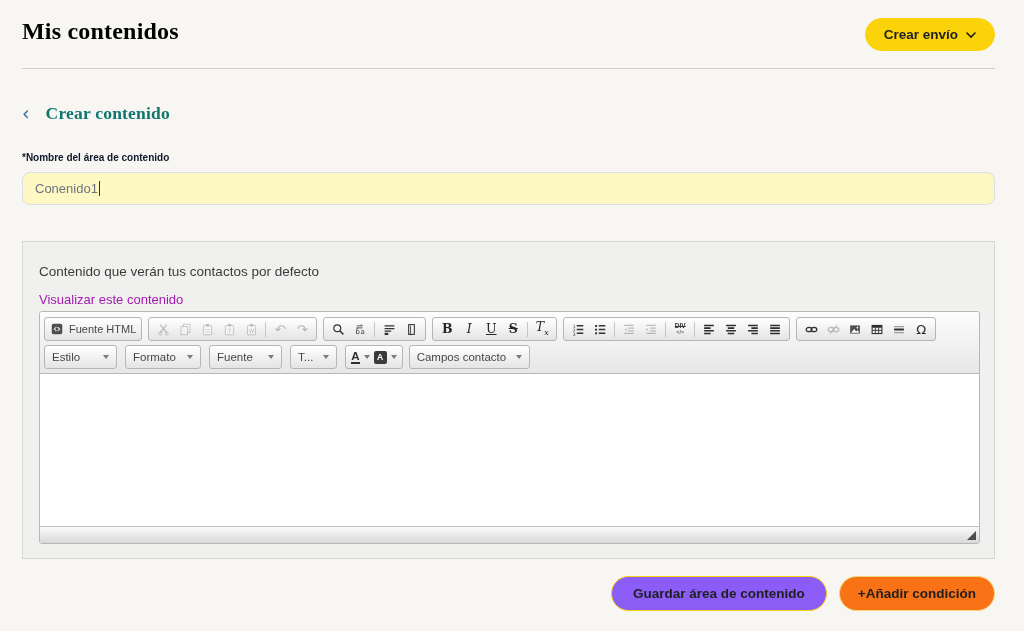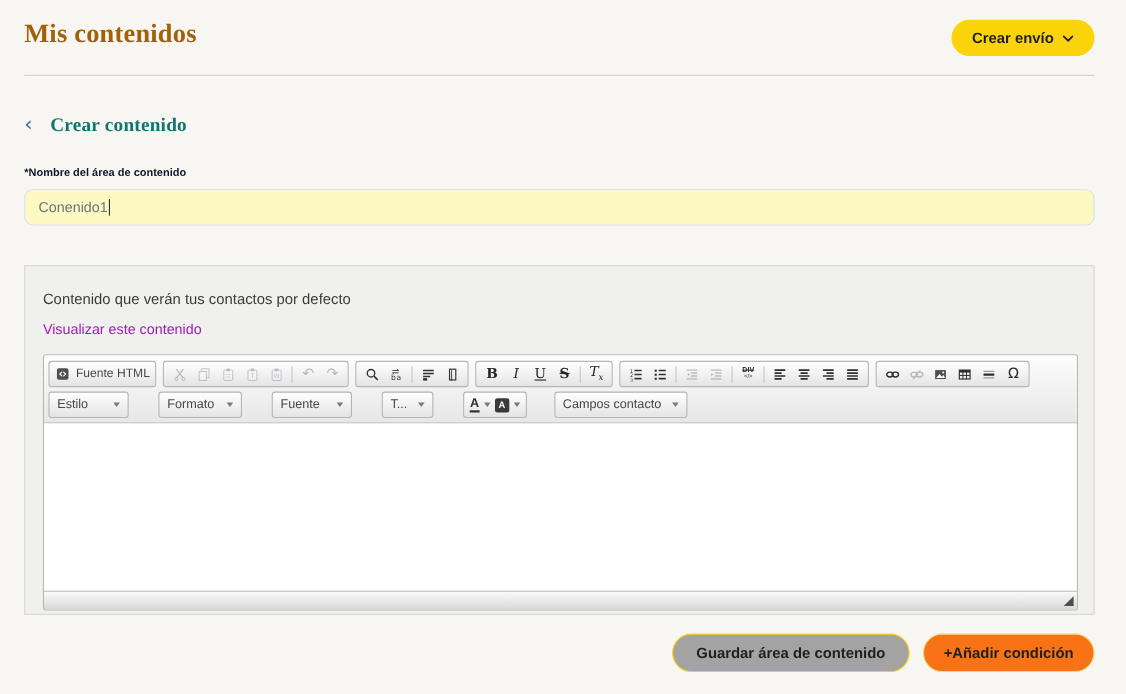--- a/index.html
+++ b/index.html
@@ -9,21 +9,21 @@
     background:#f7f6f3;
     color:#2b2b2b;
     overflow:hidden;
   }
   .page { width:1024px; height:631px; padding:0 29px 0 22px; position:relative; }
 
   
   .header { display:flex; align-items:flex-start; justify-content:space-between; padding-top:18px; }
   .page-title {
     font-family:"Liberation Serif", serif;
-    font-size:24px; font-weight:700; color:#a16207; letter-spacing:.2px;
+    font-size:24px; font-weight:700; color:#000000; letter-spacing:.2px;
   }
   .btn-yellow {
     background:#fbd30b; border:1px solid #fbd30b; color:#1f1f1f;
     border-radius:18px; font-family:"Liberation Sans",sans-serif;
     font-size:13.5px; font-weight:600; cursor:pointer;
     padding:8px 18px; display:inline-flex; align-items:center; gap:8px;
   }
   .btn-yellow .chev { display:inline-block; margin-top:1px; }
   .divider { border-bottom:1px solid #cfcfcc; margin-top:17px; }
 
@@ -47,24 +47,24 @@
 
   
   .panel {
     margin-top:36px; background:#f0f0ee; border:1px solid #d6d6d3;
     padding:22px 14px 13px 16px; height:318px;
   }
   .panel-heading { font-size:13.5px; color:#3b3b3b; }
   .panel-subheading { font-size:13px; color:#a21caf; margin-top:13px; }
 
   
-  .cke { margin-top:15px; border:1px solid #b7b7b7; border-radius:3px; background:#f8f8f8; height:233px; display:flex; flex-direction:column; overflow:hidden; }
+  .cke { margin-top:4px; border:1px solid #b7b7b7; border-radius:3px; background:#f8f8f8; height:233px; display:flex; flex-direction:column; overflow:hidden; }
   .cke-top { background:linear-gradient(#fdfdfd,#e7e7e7); border-bottom:1px solid #b7b7b7; padding:3px 4px 4px 4px; }
   .tb-row { display:flex; align-items:center; flex-wrap:nowrap; margin-top:2px; }
-  .tb-row + .tb-row { margin-top:4px;gap:19px; }
+  .tb-row + .tb-row { margin-top:4px; }
   .toolgroup {
     display:inline-flex; align-items:center; border:1px solid #b6b6b6; border-radius:3px;
     background:linear-gradient(#ffffff,#e4e4e4); padding:1px 3px; margin-right:6px; height:24px;
   }
   .tb-btn {
     min-width:22px; height:20px; display:inline-flex; align-items:center; justify-content:center;
     cursor:pointer; border-radius:2px; padding:0 2px; color:#333;
   }
   .tb-btn.disabled { opacity:.35; cursor:default; }
   .vsep { width:1px; height:15px; background:#c6c6c6; margin:0 3px; }
@@ -89,21 +89,21 @@
   .dd-caret { width:0; height:0; border-left:3.5px solid transparent; border-right:3.5px solid transparent; border-top:4px solid #7a7a7a; margin-left:10px; }
   .color-letter { font-size:11.5px; font-weight:700; color:#2e2e2e; border-bottom:2px solid #2e2e2e; line-height:1.1; }
   .bg-swatch { width:13px; height:13px; background:#3a3a3a; border-radius:2px; color:#fff; font-size:8.5px; font-weight:700; display:flex; align-items:center; justify-content:center; }
 
   .cke-contents { background:#fff; flex:1; cursor:text; }
   .cke-bottom { height:17px; background:linear-gradient(#fafafa,#d9d9d9); border-top:1px solid #bfbfbf; position:relative; }
   .resize-handle { position:absolute; right:3px; bottom:3px; width:0; height:0; border-left:9px solid transparent; border-bottom:9px solid #4d4d4d; cursor:se-resize; }
 
   
   .actions { display:flex; justify-content:flex-end; align-items:center; gap:12px; margin-top:17px; }
-  .btn-save { background:#a3a3a3; border:1px solid #fbd30b; color:#1f1f1f; border-radius:18px; padding:9px 21px; font-size:13.5px; font-weight:600; cursor:pointer; font-family:"Liberation Sans",sans-serif; }
+  .btn-save { background:#8b5cf6; border:1px solid #fbd30b; color:#1f1f1f; border-radius:18px; padding:9px 21px; font-size:13.5px; font-weight:600; cursor:pointer; font-family:"Liberation Sans",sans-serif; }
   .btn-outline { background:#f97316; border:1px solid #efd87c; color:#1f1f1f; border-radius:18px; padding:9px 18px; font-size:13.5px; font-weight:600; cursor:pointer; font-family:"Liberation Sans",sans-serif; }
 
   svg { display:block; }
 </style>
 </head>
 <body>
 
 <div class="page">
 
   <div class="header">

